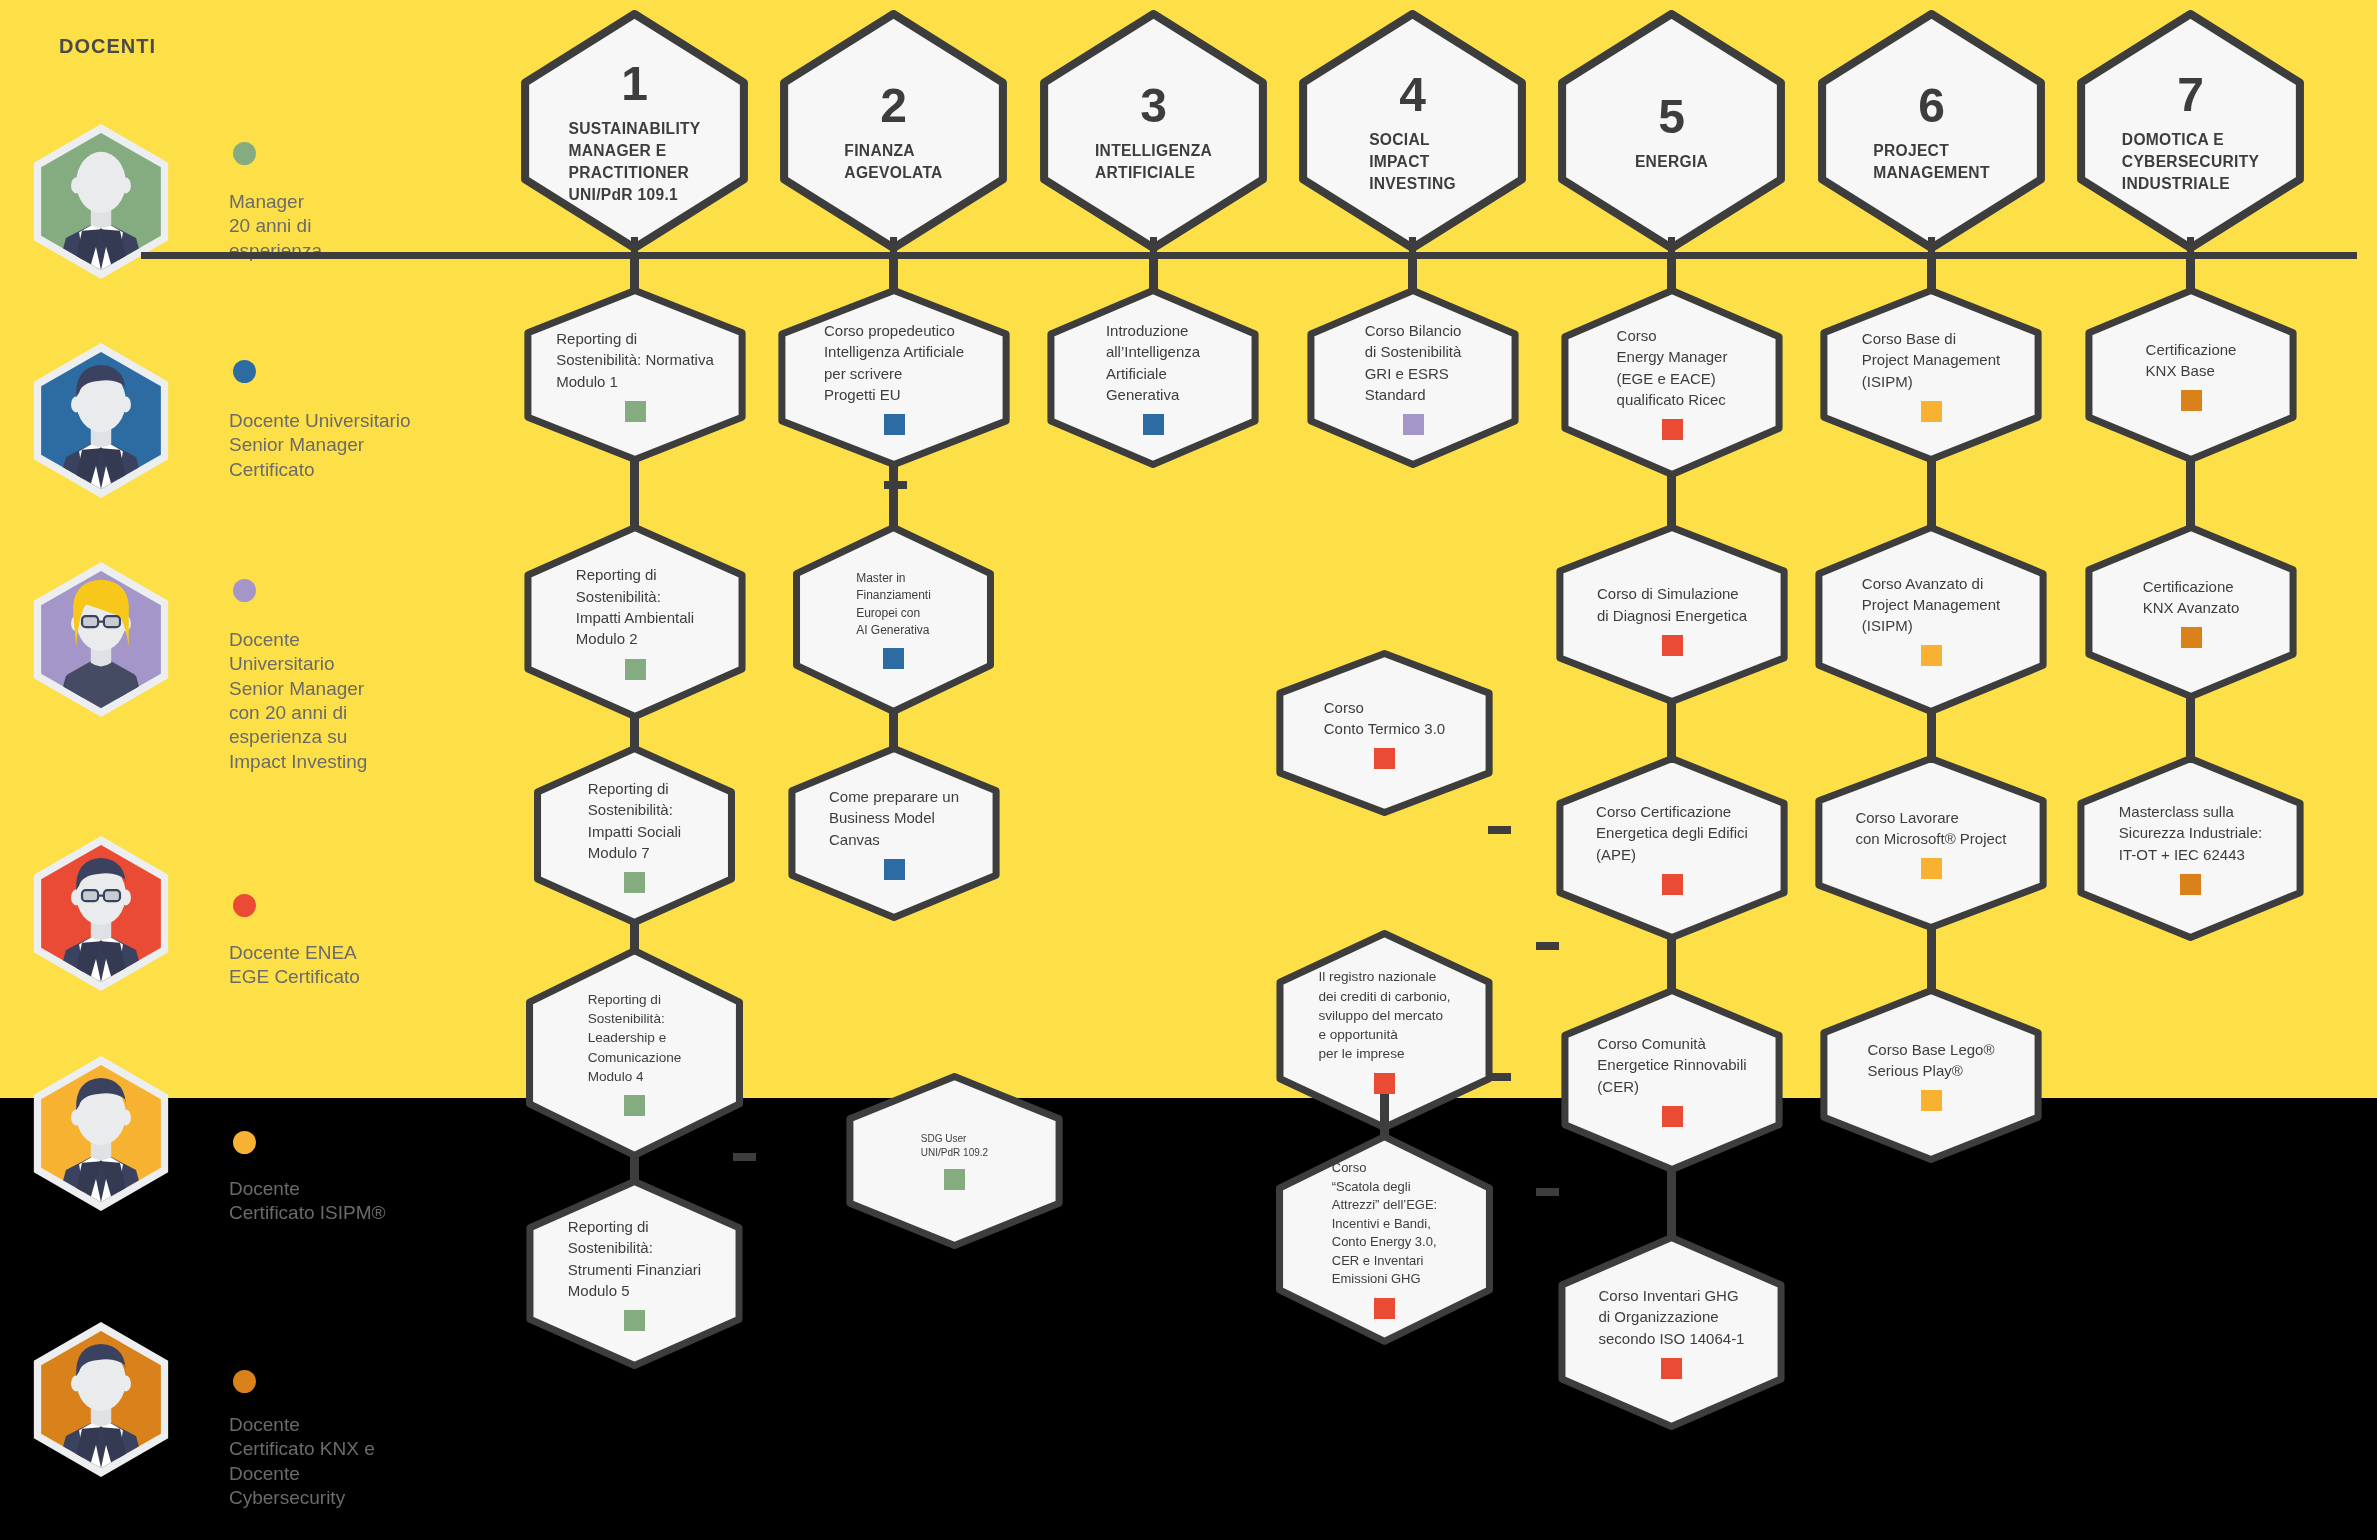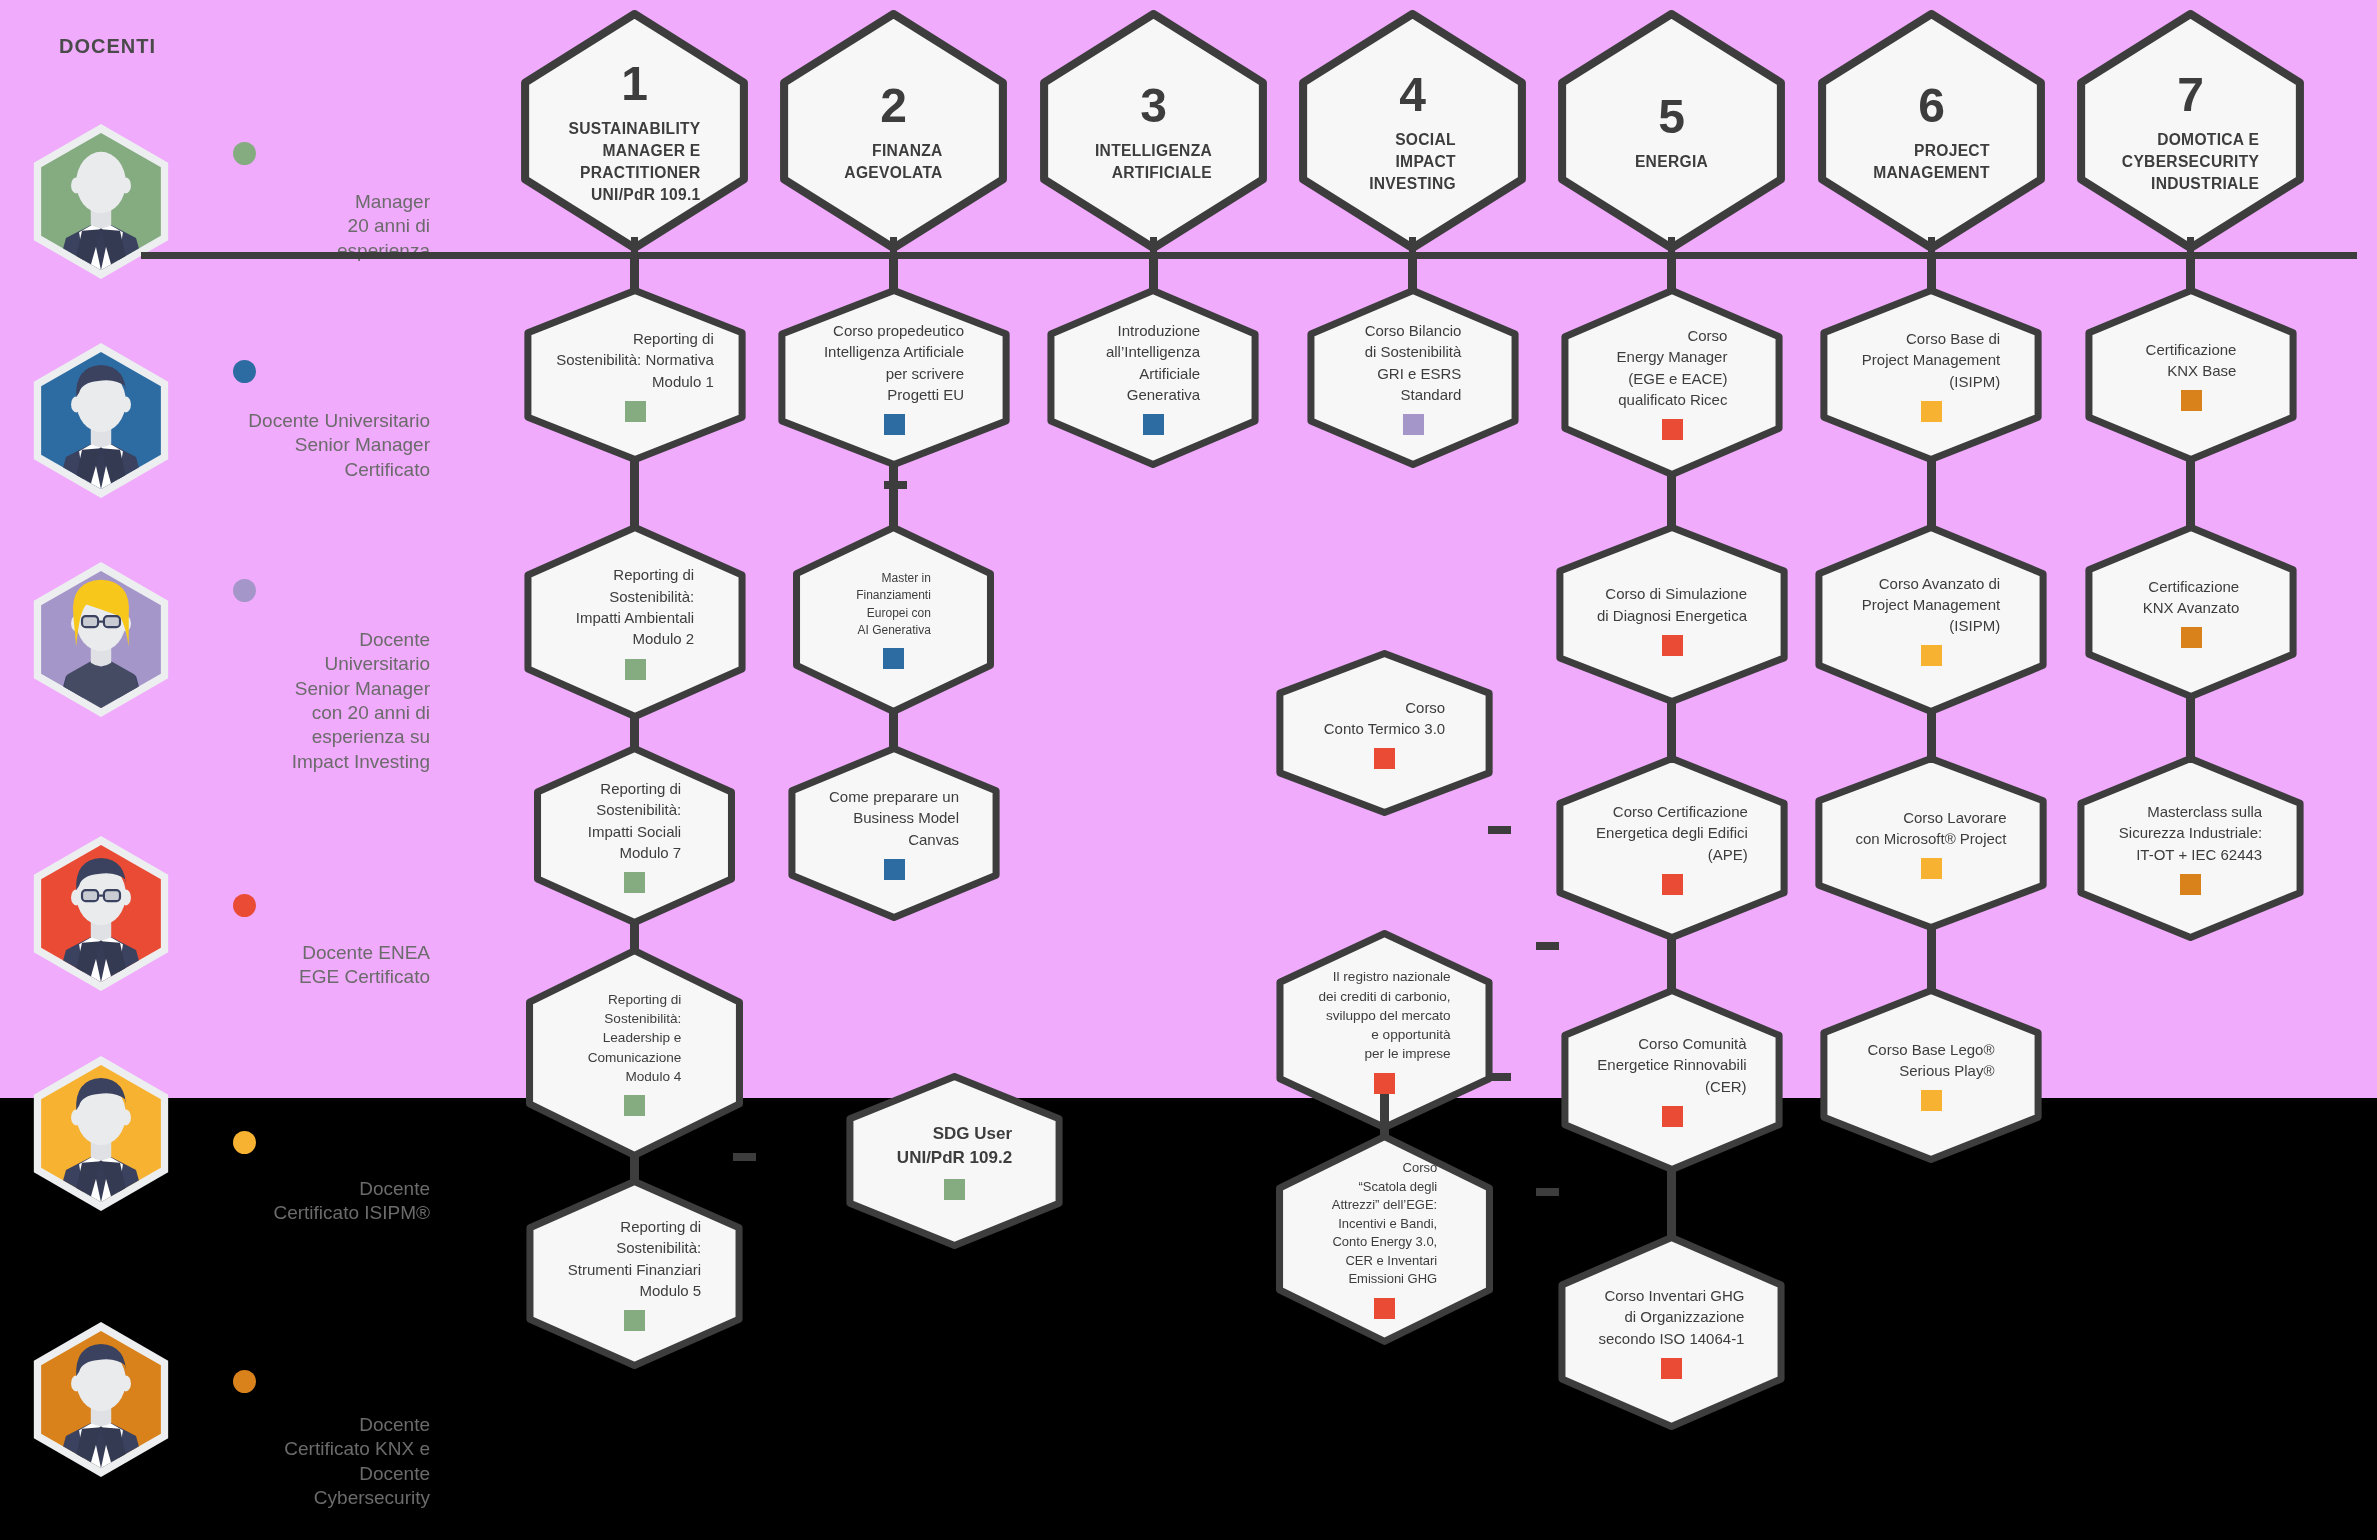--- a/index.html
+++ b/index.html
@@ -1,21 +1,21 @@
 <!DOCTYPE html>
 <html style="font-size:8px"><head>
 <meta charset="utf-8">
 <style>
   html,body{margin:0;padding:0;}
   body{
     width:2377px;height:1541px;background:#000;overflow:hidden;
     font-family:"Liberation Sans", sans-serif;
     -webkit-font-smoothing:antialiased;
   }
-  #stage{position:relative;width:2377px;height:1098px;background:#f0abfc;text-align:right;}
+  #stage{position:relative;width:2377px;height:1098px;background:#fde047;}
 
   
   #legend{position:absolute;left:0;top:0;width:443px;height:1541px;}
   #docenti-title{
     position:absolute;left:59px;top:35px;
     font-size:20px;font-weight:bold;letter-spacing:1px;color:#4a4a4a;
   }
   .avatar-hex{
     position:absolute;left:28px;width:146px;height:161px;
   }
@@ -437,21 +437,21 @@
             </div>
             <div class="dot" style="background: rgb(45, 108, 162);"></div>
           </div>
         </div>
         <div class="connector" style="left: 446px; top: 712px; width: 9px; height: 36px;"></div>
         <div class="hexwrap" style="left: 403px; top: 1073px; width: 217px; height: 176px;">
           <svg width="217" height="176" viewBox="0 0 430 350">
             <path d="M 215 7 L 423 91 L 423 259 L 215 343 L 7 259 L 7 91 Z" fill="#f7f7f7" stroke="#3d3d3d" stroke-width="14" stroke-linejoin="round"></path>
           </svg>
           <div class="hexcontent course-hex">
-            <div class="hexlabel" style="font-size: 17px; font-weight: bold;">
+            <div class="hexlabel" style="font-size: 10px;">
               <div>SDG User</div>
               <div>UNI/PdR 109.2</div>
             </div>
             <div class="dot" style="background: rgb(133, 172, 129);"></div>
           </div>
         </div>
         <div class="connector" style="left: 446px; top: 258px; width: 9px; height: 34px;"></div>
         <div class="hexwrap" style="left: 604px; top: 287px; width: 212px; height: 181px;">
           <svg width="212" height="181" viewBox="0 0 420 360">
             <path d="M 210 7 L 413 93.60000000000001 L 413 266.4 L 210 353 L 7 266.4 L 7 93.60000000000001 Z" fill="#f7f7f7" stroke="#3d3d3d" stroke-width="14" stroke-linejoin="round"></path>

